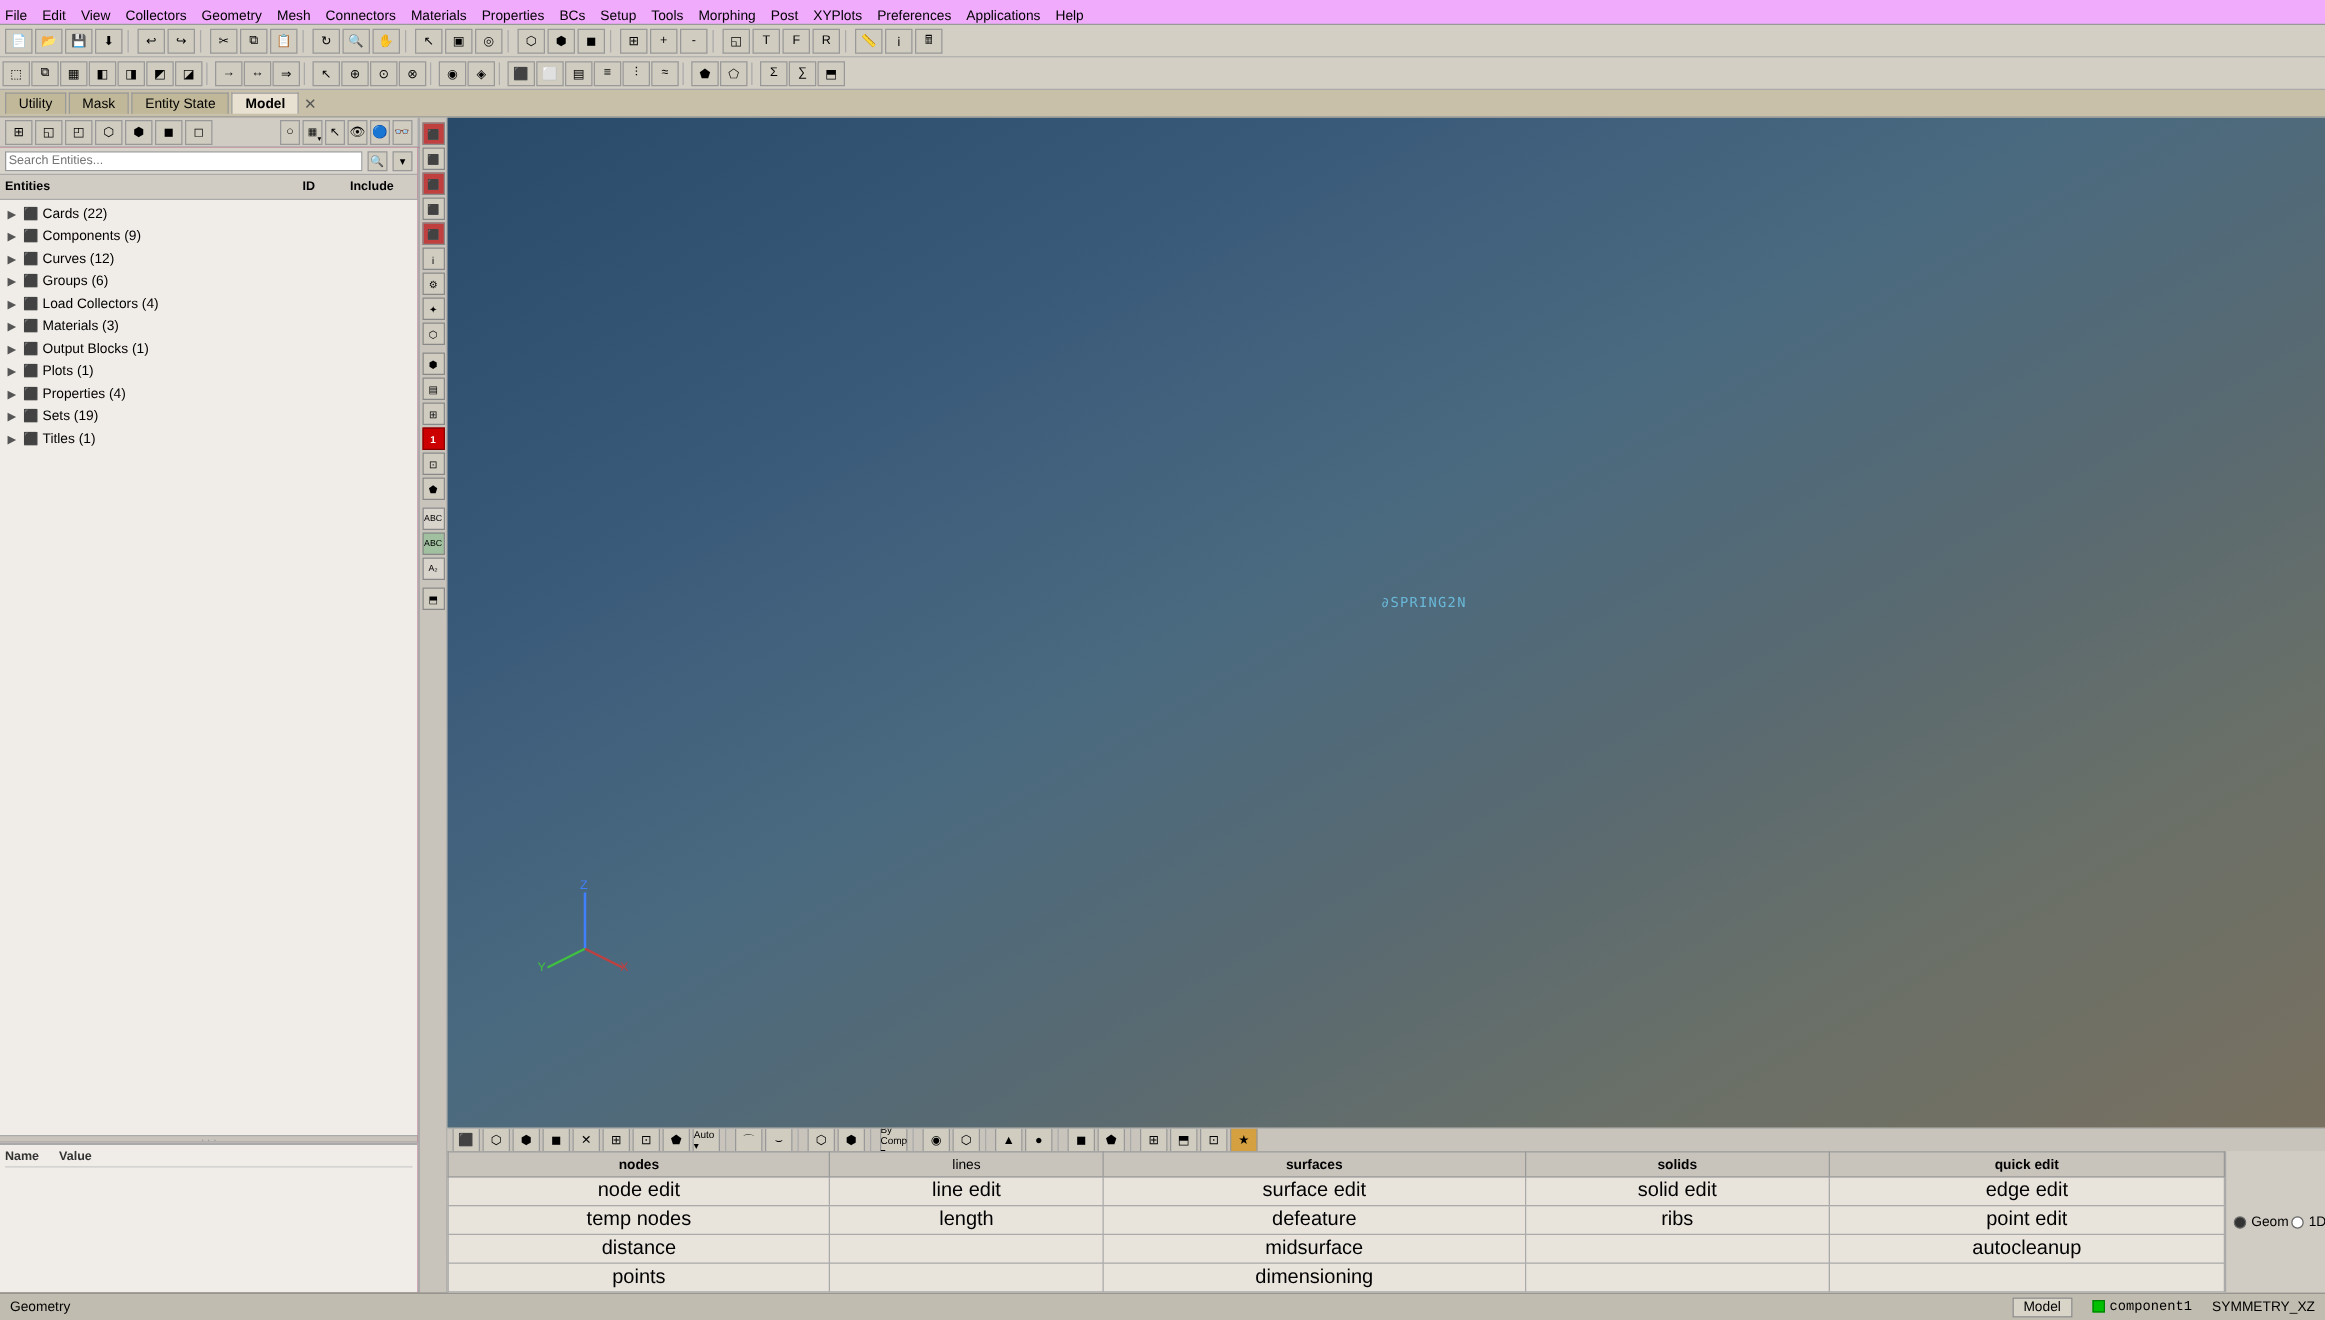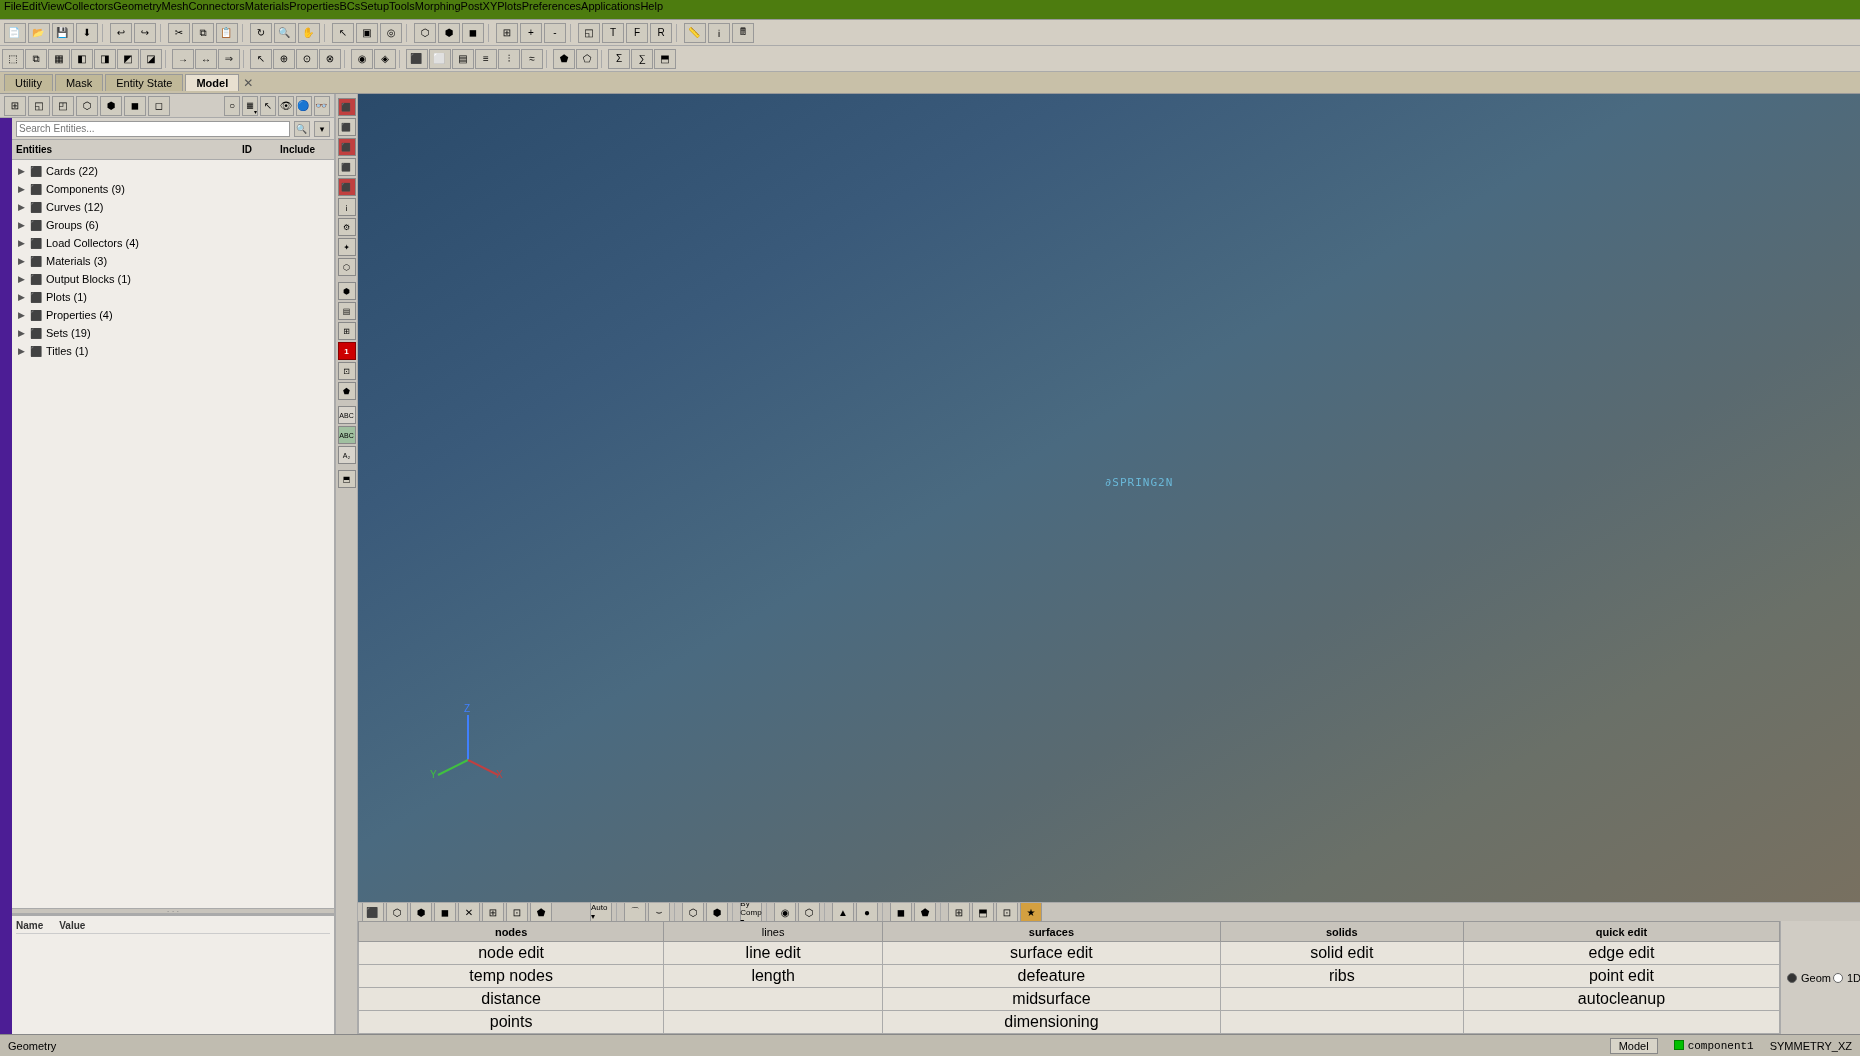--- a/index.html
+++ b/index.html
@@ -1,33 +1,33 @@
 <!DOCTYPE html>
 <html><head>
   <meta charset="utf-8">
   <style>
     * { margin: 0; padding: 0; box-sizing: border-box; }
     body { width: 1860px; height: 1056px; overflow: hidden; font-family: Arial, sans-serif; font-size: 11px; background: #c8c0a8; }
 
     
-    #menubar { display: flex; align-items: flex-start; background: #4d7c0f; height: 20px; border-bottom: 1px solid #999; padding: 0 4px; gap: 0; }
+    #menubar { display: flex; align-items: flex-end; background: #f0abfc; height: 20px; border-bottom: 1px solid #999; padding: 0 4px; gap: 12px; }
     #menubar span { cursor: pointer; font-size: 11px; color: #000; }
 
     
     .toolbar { display: flex; align-items: center; background: #d4cfc4; height: 26px; border-bottom: 1px solid #aaa; padding: 0 4px; gap: 2px; flex-wrap: nowrap; }
     .tb-btn { width: 22px; height: 20px; background: #d0ccc0; border: 1px solid #999; display: flex; align-items: center; justify-content: center; cursor: pointer; font-size: 10px; }
     .tb-sep { width: 4px; height: 18px; border-left: 1px solid #aaa; margin: 0 2px; }
 
     
     #tabbar { display: flex; align-items: center; background: #c8c0a8; height: 22px; padding: 0 4px; gap: 2px; border-bottom: 1px solid #999; }
     .tab { padding: 2px 10px; background: #c0b898; border: 1px solid #999; border-bottom: none; cursor: pointer; font-size: 11px; }
     .tab.active { background: #e8e0d0; font-weight: bold; }
 
     
-    #left-panel { width: 336px; background: #4c1d95; border-right: 2px solid #aaa; display: flex; flex-direction: column; padding-left: 12px; }
+    #left-panel { width: 336px; background: #be185d; border-right: 2px solid #aaa; display: flex; flex-direction: column; }
     #search-bar { display: flex; align-items: center; background: #d8d4cc; height: 22px; border-bottom: 1px solid #aaa; padding: 0 4px; gap: 4px; }
     #search-bar input { flex: 1; height: 16px; font-size: 10px; border: 1px solid #999; background: #fff; padding: 0 2px; }
     #entity-header { display: flex; align-items: center; background: #d0ccc4; height: 20px; border-bottom: 1px solid #aaa; padding: 0 4px; gap: 8px; font-size: 10px; font-weight: bold; }
     #entity-tree { flex: 1; overflow-y: auto; background: #f0ede8; padding: 2px; }
     .tree-item { display: flex; align-items: center; height: 18px; padding-left: 4px; cursor: pointer; font-size: 11px; gap: 2px; }
     .tree-arrow { width: 10px; font-size: 9px; color: #555; }
     .tree-icon { width: 14px; height: 14px; font-size: 10px; display: flex; align-items: center; justify-content: center; }
     .tree-label { flex: 1; }
     #name-value { height: 120px; background: #f0ede8; border-top: 2px solid #aaa; padding: 4px; }
     #name-value-header { display: flex; gap: 16px; font-size: 10px; font-weight: bold; color: #333; border-bottom: 1px solid #ccc; padding-bottom: 2px; margin-bottom: 4px; }
@@ -333,21 +333,21 @@
 
       <div id="bottom-toolbar" style="display:flex; align-items:center; background:#c8c4bc; height:26px; border-top:1px solid #aaa; padding:0 4px; gap:2px; flex-wrap: nowrap; overflow: hidden;">
         <div class="tb-btn">⬛</div>
         <div class="tb-btn">⬡</div>
         <div class="tb-btn">⬢</div>
         <div class="tb-btn">◼</div>
         <div class="tb-btn">✕</div>
         <div class="tb-btn">⊞</div>
         <div class="tb-btn">⊡</div>
         <div class="tb-btn">⬟</div>
-        <div class="tb-btn" style="font-size:8px;margin-left:36px;">Auto ▾</div>
+        <div class="tb-btn" style="font-size:8px;">Auto ▾</div>
         <div class="tb-sep"></div>
         <div class="tb-btn">⌒</div>
         <div class="tb-btn">⌣</div>
         <div class="tb-sep"></div>
         <div class="tb-btn">⬡</div>
         <div class="tb-btn">⬢</div>
         <div class="tb-sep"></div>
         <div class="tb-btn" style="font-size:8px;">By Comp ▾</div>
         <div class="tb-sep"></div>
         <div class="tb-btn">◉</div>

